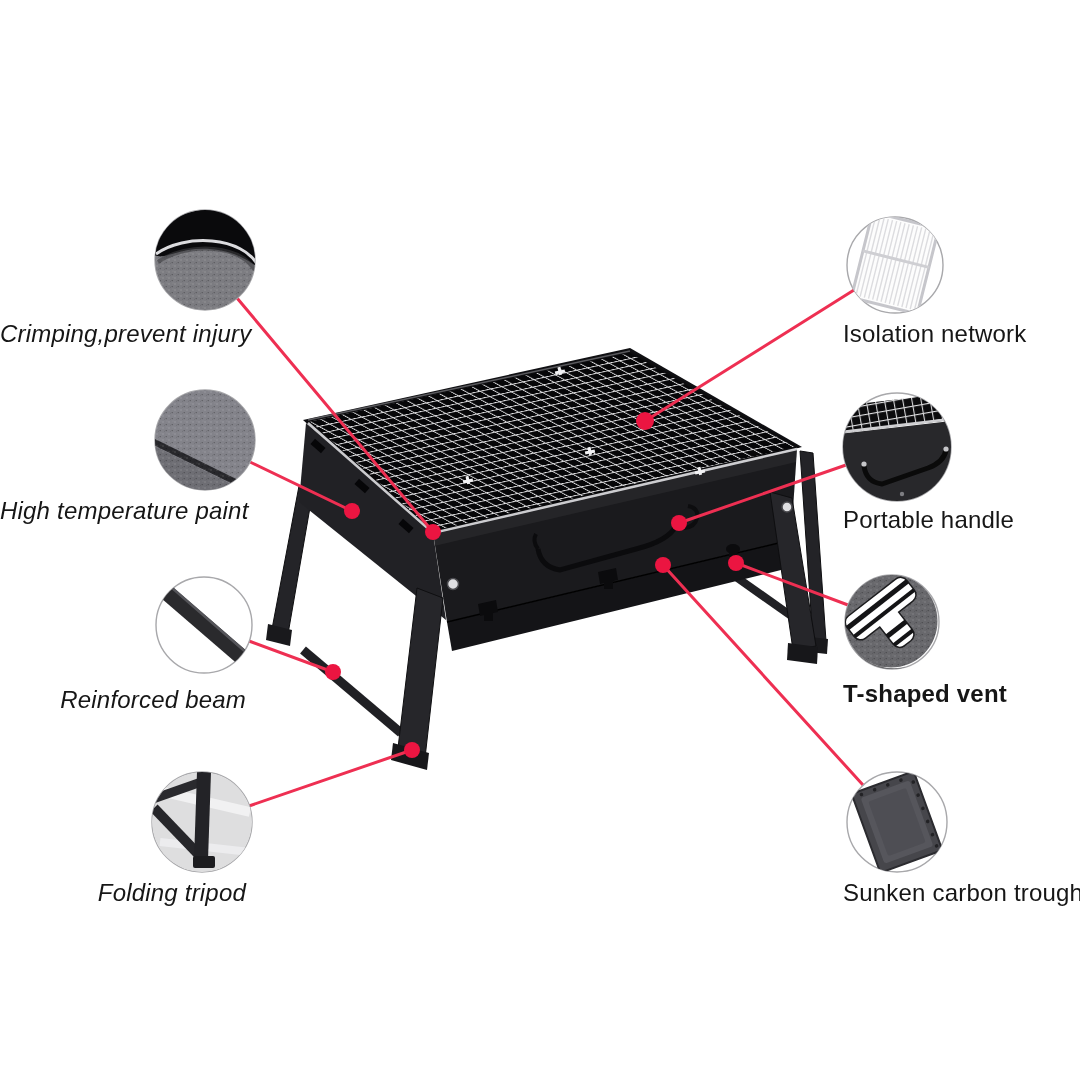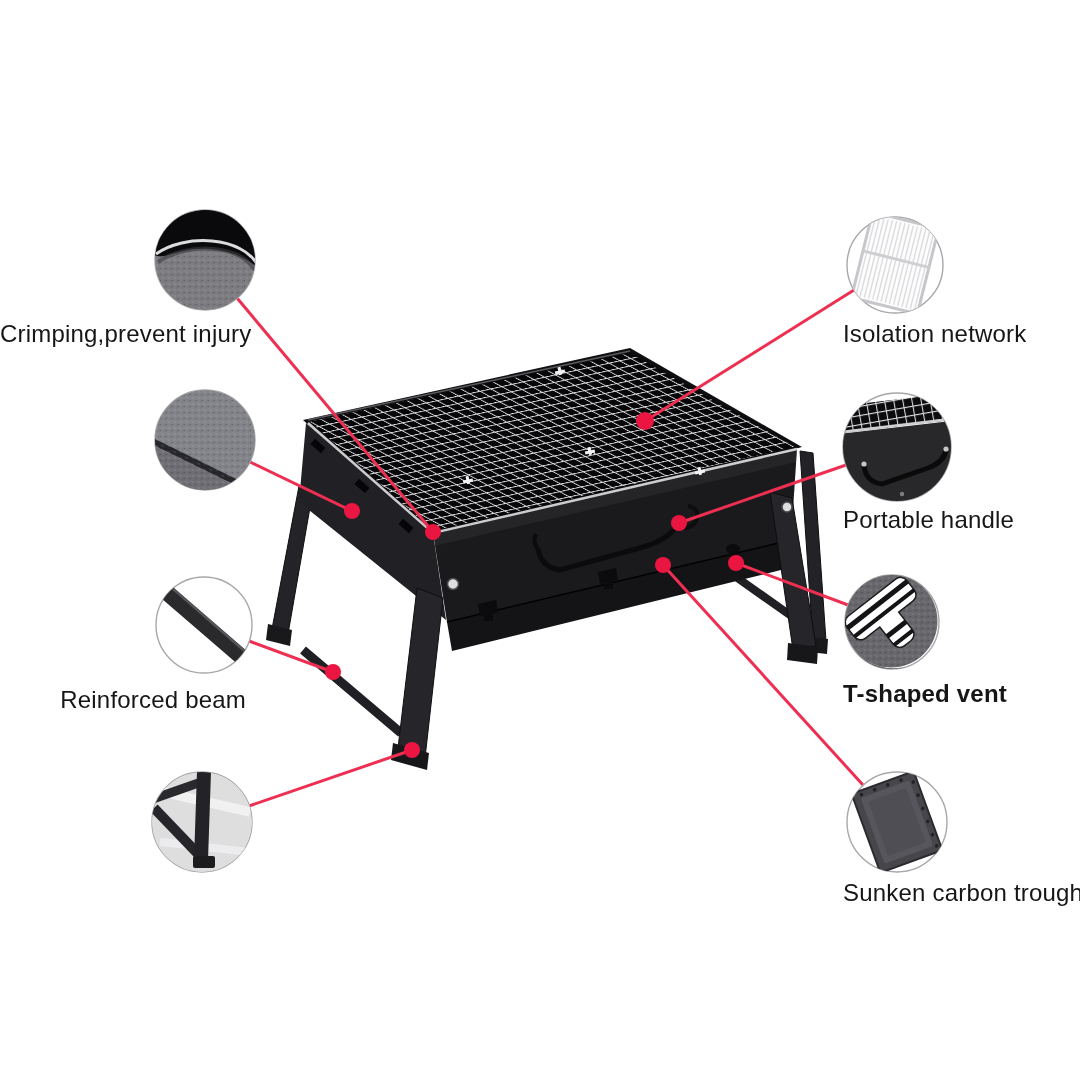--- a/index.html
+++ b/index.html
@@ -5,21 +5,21 @@
   :root{
     --accent:#ee2f52; --dot:#eb1541; --text:#161616; --bg:#ffffff;
     --body:#1d1d20; --metal:#d6d6d9;
   }
   html,body{margin:0;padding:0;background:var(--bg);}
   .stage{position:relative;width:1080px;height:1080px;background:var(--bg);overflow:hidden;
          font-family:"Liberation Sans", sans-serif;}
   .stage svg{position:absolute;left:0;top:0;}
   .feature-label{position:absolute;font-size:24px;color:var(--text);white-space:nowrap;
                  line-height:28px;letter-spacing:0.2px;}
-  .feature-label.left{left:0;width:246px;text-align:right;}
+  .feature-label.left{left:0;width:246px;text-align:right;font-style:italic;}
   .feature-label.right{left:843px;text-align:left;}
   .callout-line{stroke:var(--accent);stroke-width:3;stroke-linecap:round;fill:none;}
   .callout-dot{fill:var(--dot);}
   .detail-ring{fill:#ffffff;stroke:#a8a8ab;stroke-width:1.4;}
 </style>
 </head>
 <body>
 
 <div class="stage">
 
@@ -292,19 +292,21 @@
               <circle cx="-10" cy="-38" r="1.8"></circle>
           <circle cx="4" cy="-38" r="1.8"></circle>
               <circle cx="18" cy="-38" r="1.8"></circle>
         </g>
       </g>
     </g>
   </g>
 </svg>
 
 <div class="feature-label left" style="top:320px;">Crimping,prevent injury</div>
+<div class="feature-label left" style="top:497px;">High temperature paint</div>
 <div class="feature-label left" style="top:686px;">Reinforced beam</div>
+<div class="feature-label left" style="top:879px;">Folding tripod</div>
 <div class="feature-label right" style="top:506px;">Portable handle</div>
 <div class="feature-label right" style="top:320px;">Isolation network</div>
 <div class="feature-label right" style="top:680px;font-weight:bold;">T-shaped vent</div>
 <div class="feature-label right" style="top:879px;">Sunken carbon trough</div>
 
 </div>
 
 </body></html>

